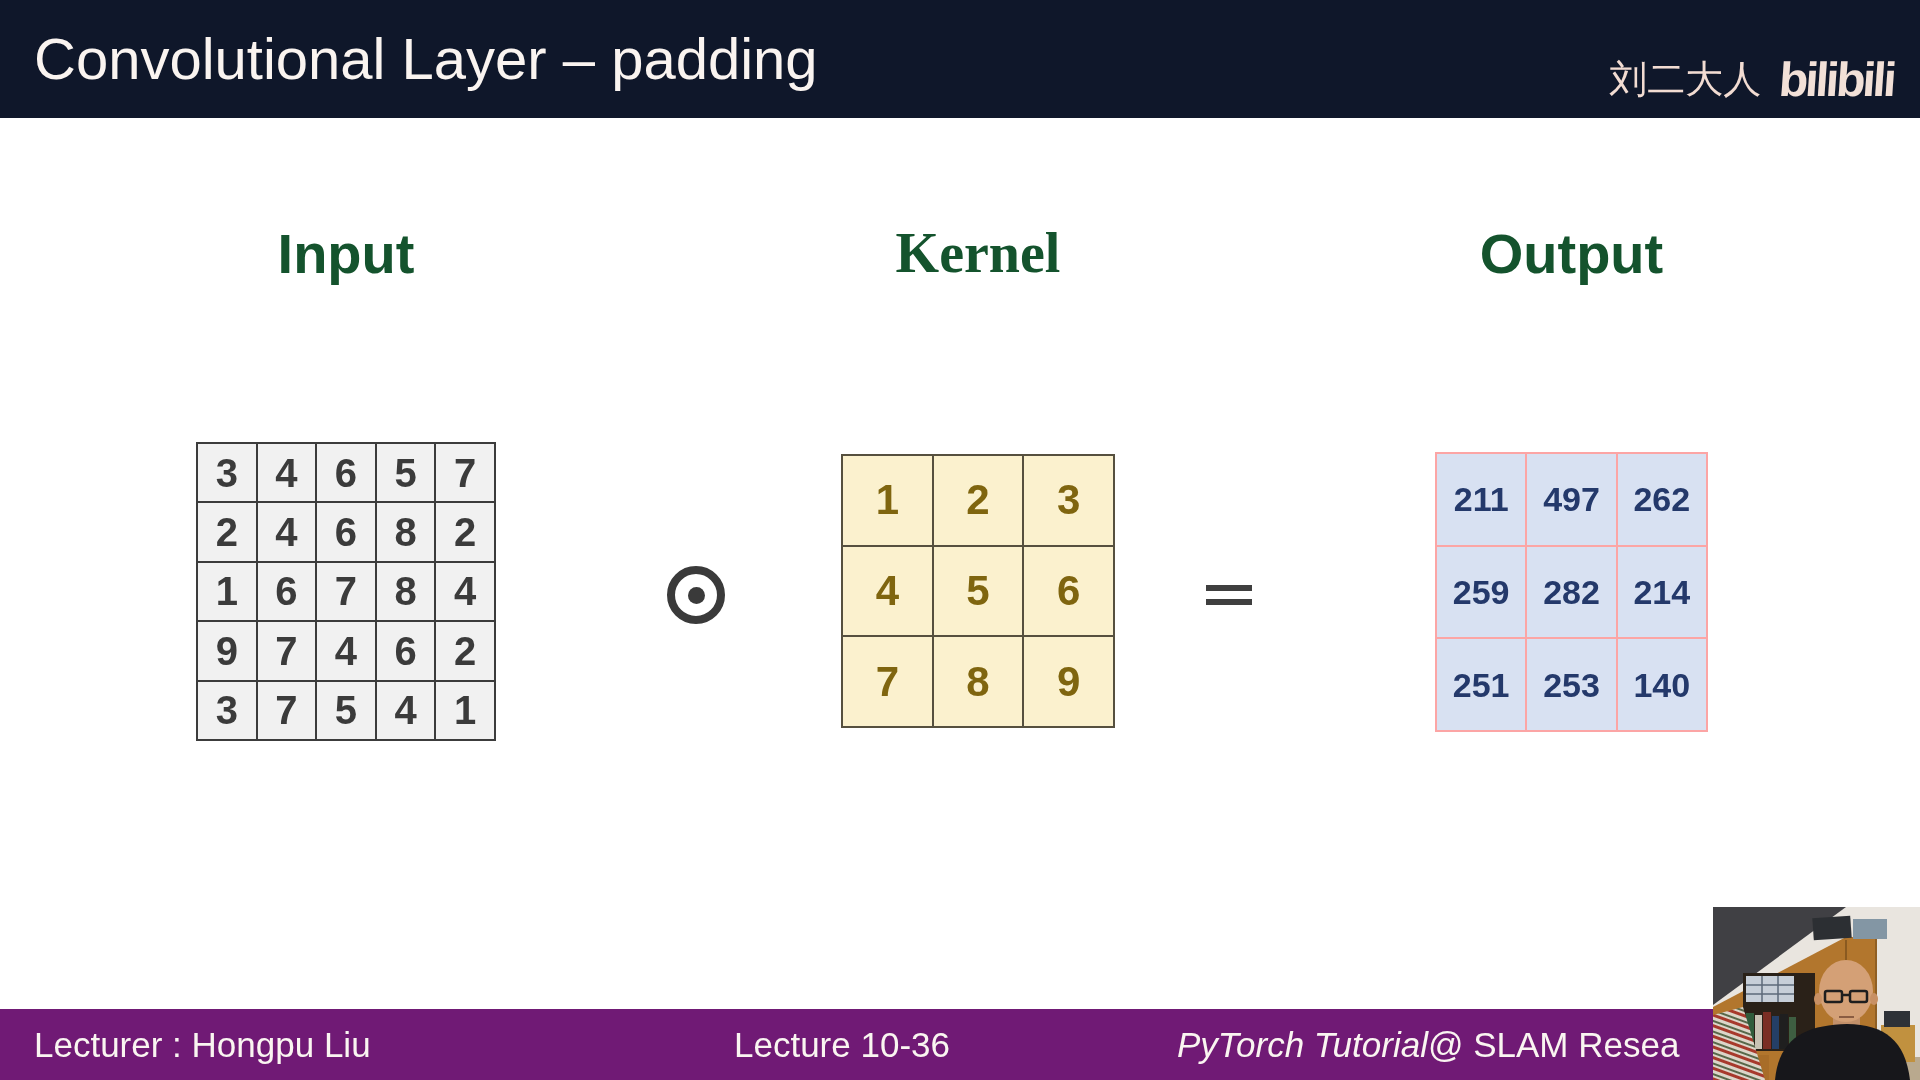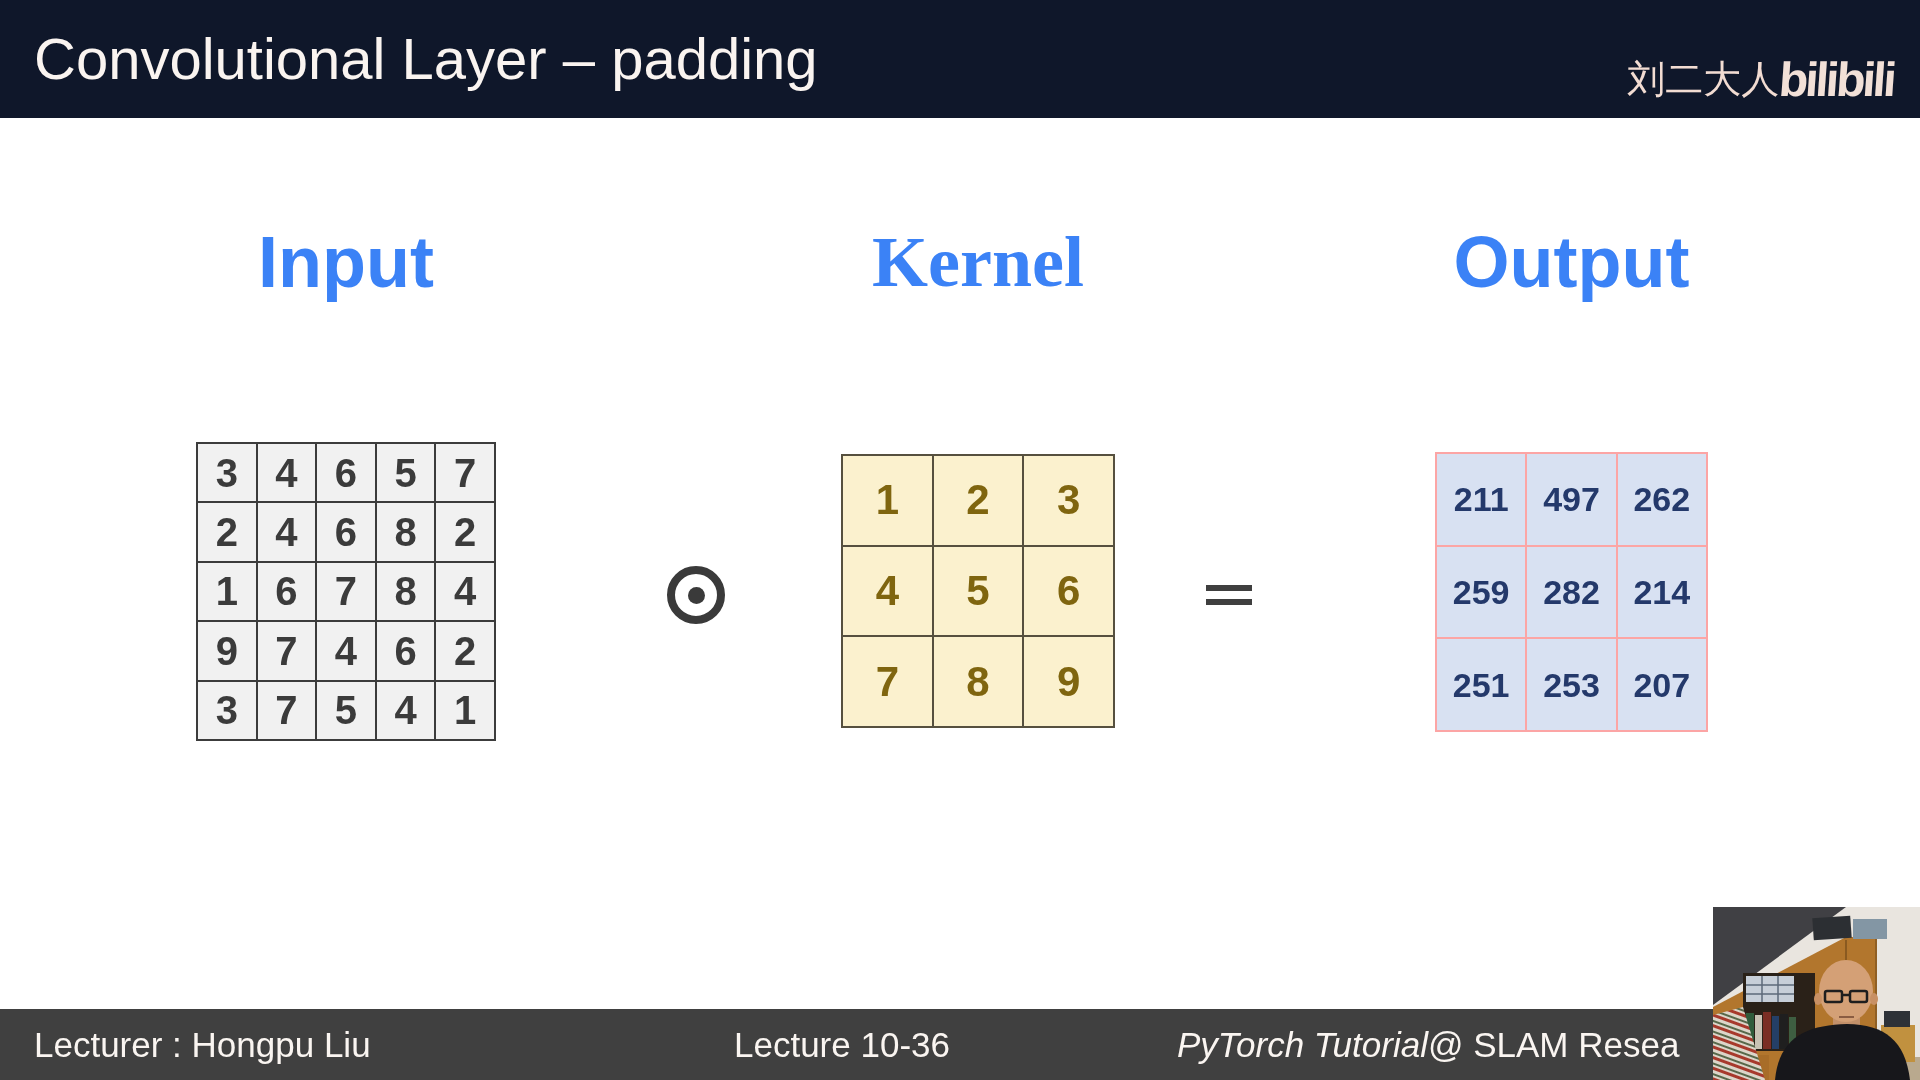--- a/index.html
+++ b/index.html
@@ -12,30 +12,30 @@
   .header{
     position:absolute;left:0;top:0;width:1920px;height:118px;
     background:#0f172a;display:flex;align-items:center;
   }
   .header .title{
     position:absolute;left:34px;top:0;height:118px;line-height:118px;
     font-size:58px;font-weight:400;color:#FAF4F0;letter-spacing:0px;white-space:nowrap;
   }
   .brand{
     position:absolute;right:26px;top:0;height:118px;
-    display:flex;align-items:flex-end;padding-bottom:14px;box-sizing:border-box;
+    display:flex;align-items:flex-end;padding-bottom:14px;box-sizing:border-box;gap:18px;
   }
   .channel{font-size:38px;color:#F2DCD2;line-height:1;padding-bottom:6px;}
   .bili-logo{
     font-size:48px;font-weight:700;color:#F2E0D7;line-height:1;
     letter-spacing:-3px;transform:skewX(-4deg);
   }
   
   .sec-label{
-    position:absolute;top:223px;font-size:72px;font-weight:700;color:#3b82f6;
+    position:absolute;top:223px;font-size:56px;font-weight:700;color:#14532d;
     text-align:center;line-height:1.1;
   }
   .lbl-input{left:196px;width:300px;}
   .lbl-kernel{left:841px;width:274px;font-family:Liberation Serif, serif;}
   .lbl-output{left:1435px;width:273px;}
   
   .matrix{
     position:absolute;display:grid;gap:2px;padding:2px;box-sizing:border-box;
   }
   .matrix .cell{
@@ -55,21 +55,21 @@
   }
   .odot::after{
     content:"";position:absolute;left:50%;top:50%;width:17px;height:17px;
     margin:-8.5px 0 0 -8.5px;background:#3A3A3A;border-radius:50%;
   }
   .equals{position:absolute;left:1206px;top:585px;width:46px;}
   .equals .bar{width:46px;height:6px;background:#3F3F3F;}
   .equals .bar + .bar{margin-top:8px;}
   
   .footer{
-    position:absolute;left:0;top:1009px;width:1920px;height:71px;background:#404040;
+    position:absolute;left:0;top:1009px;width:1920px;height:71px;background:#701a75;
   }
   .footer span{
     position:absolute;top:0;height:71px;line-height:71px;color:#FAF5F1;
     font-size:35px;white-space:nowrap;
   }
   .f-lecturer{left:34px;}
   .f-lecture-no{left:686px;margin-left:48px;}
   .f-course{left:1177px;}
   .f-course .it{font-style:italic;}
   
@@ -141,21 +141,21 @@
   </div>
   <div class="matrix m-output" style="grid-template-columns: repeat(3, 1fr);">
       <div class="cell">211</div>
       <div class="cell">497</div>
       <div class="cell">262</div>
       <div class="cell">259</div>
       <div class="cell">282</div>
       <div class="cell">214</div>
       <div class="cell">251</div>
       <div class="cell">253</div>
-      <div class="cell">207</div>
+      <div class="cell">140</div>
     </div>
 
   <div class="footer">
     <span class="f-lecturer">Lecturer : Hongpu Liu</span>
     <span class="f-lecture-no">Lecture 10-36</span>
     <span class="f-course"><i class="it">PyTorch Tutorial</i><span> @ SLAM Resea</span></span>
   </div>
 
   <div class="webcam">
     <svg viewBox="0 0 207 173">

